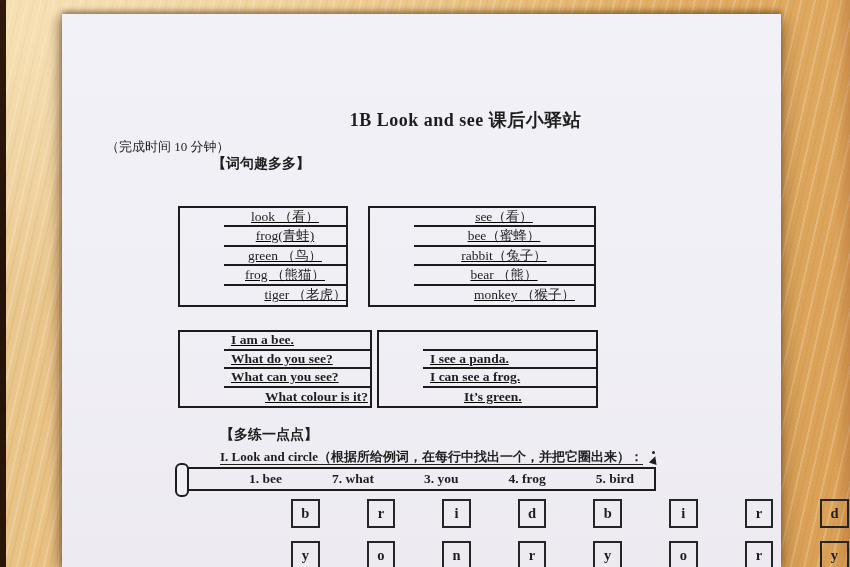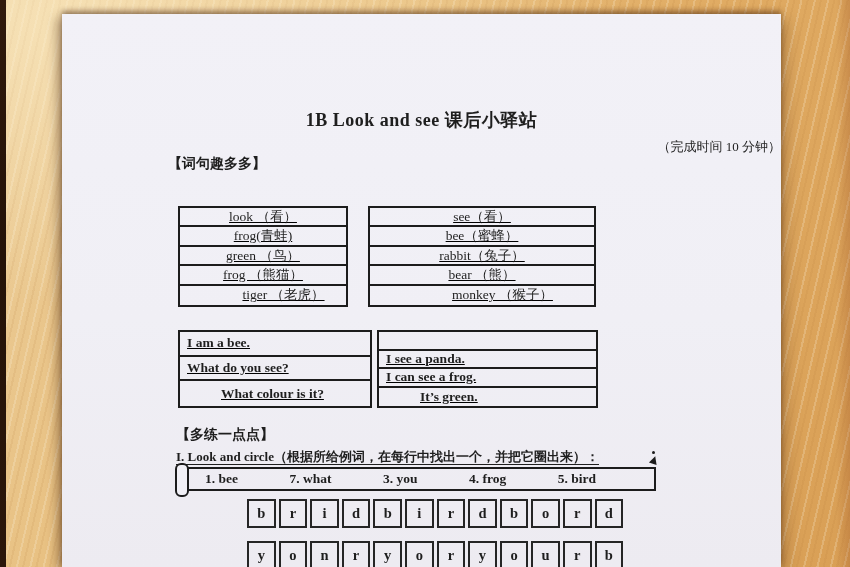--- a/index.html
+++ b/index.html
@@ -20,23 +20,23 @@
   .wood-shade-right{
     position:absolute;right:0;top:0;width:14px;height:567px;
     background:linear-gradient(90deg,rgba(0,0,0,0),rgba(150,75,30,0.28));
   }
   .paper{
     position:absolute;left:62px;top:14px;width:719px;height:553px;
     background:linear-gradient(180deg,#f2f1f7 0%,#f0eff5 55%,#edebf1 100%);
     box-shadow:0 -3px 5px rgba(70,38,14,.45),-5px 4px 10px rgba(80,45,18,.38),6px 6px 14px rgba(80,45,18,.28);
   }
   .abs{position:absolute;}
-  .ink{color:#1e1e1e;}
+  .ink{color:#1e1e1e;margin-left:44px;}
   .title{left:0;top:94px;width:100%;text-align:center;font-size:18px;font-weight:600;letter-spacing:.5px;}
-  .subtitle{left:0;top:124px;width:100%;text-align:right;font-size:13px;}
+  .subtitle{left:0;top:124px;width:100%;text-align:left;font-size:13px;}
   .sec-head{font-size:14px;font-weight:700;}
   .instruction{font-size:13.5px;font-weight:700;}
   .instruction2{font-size:13px;font-weight:600;text-decoration:underline;text-underline-offset:3px;}
 
   .col-table{display:grid;border:2px solid #1c1c1c;text-decoration:underline;}
   .col-table .cell{
     display:flex;align-items:center;font-size:13.5px;
     border-bottom:2px solid #1c1c1c;overflow:hidden;white-space:nowrap;
   }
   .col-table .cell:last-child{border-bottom:none;padding-left:41px;}
@@ -91,20 +91,21 @@
     <div class="cell ink">see（看）</div>
     <div class="cell ink">bee（蜜蜂）</div>
     <div class="cell ink">rabbit（兔子）</div>
     <div class="cell ink">bear （熊）</div>
     <div class="cell ink">monkey （猴子）</div>
   </div>
 
   <div class="abs col-table dt" style="left:116px;top:316px;width:190px;height:74px;grid-auto-rows:1fr;">
     <div class="cell ink">I am a bee.</div>
     <div class="cell ink">What do you see?</div>
+    <div class="cell ink">What can you see?</div>
     <div class="cell ink">What colour is it?</div>
   </div>
   <div class="abs col-table dt" style="left:315px;top:316px;width:217px;height:74px;grid-auto-rows:1fr;">
     <div class="cell ink"></div>
     <div class="cell ink">I see a panda.</div>
     <div class="cell ink">I can see a frog.</div>
     <div class="cell ink">It’s green.</div>
   </div>
 
   <div class="abs ink sec-head" style="left:114px;top:412px;">【多练一点点】</div>

